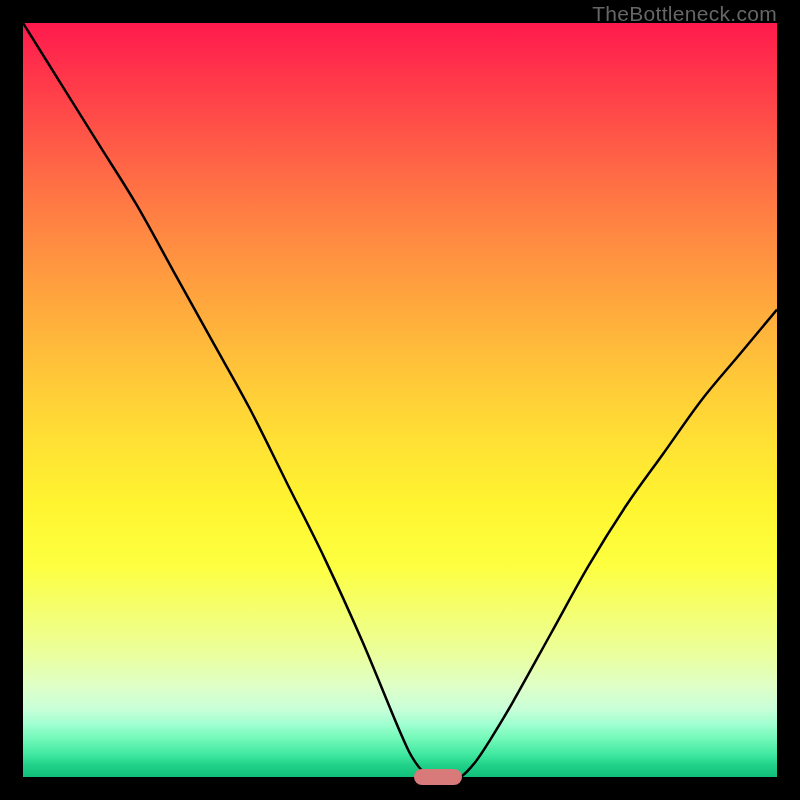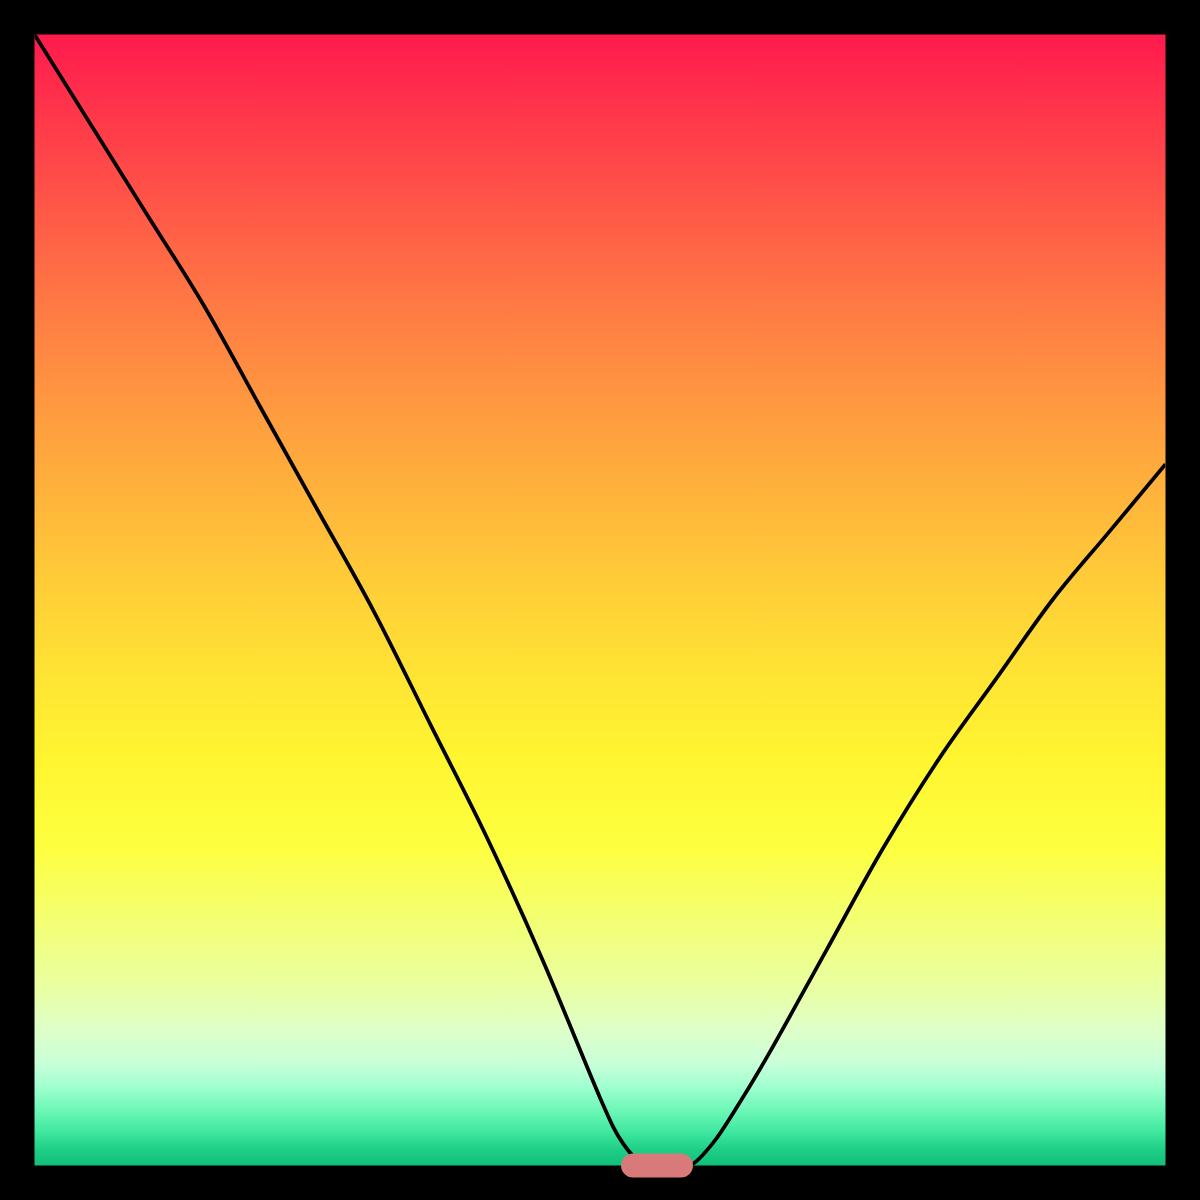--- a/index.html
+++ b/index.html
@@ -78,13 +78,14 @@
 
 <div class="frame">
   <div class="plot-area"></div>
 
   <svg class="curve" viewBox="0 0 754 754" preserveAspectRatio="none">
     <path id="curve-path" d="M 0 0 C 6.283333333333334 10.053333333333322, 25.133333333333333 40.21333333333327, 37.7 60.319999999999936 C 50.26666666666667 80.4266666666666, 62.83333333333334 100.5333333333333, 75.4 120.63999999999999 C 87.96666666666667 140.74666666666667, 100.53333333333333 159.5966666666667, 113.1 180.96000000000004 C 125.66666666666666 202.32333333333338, 138.23333333333335 226.2, 150.8 248.82 C 163.36666666666667 271.44, 175.93333333333334 294.06, 188.5 316.68 C 201.06666666666666 339.3, 213.63333333333333 360.66333333333336, 226.2 384.54 C 238.76666666666665 408.4166666666667, 251.33333333333331 434.8066666666667, 263.9 459.94 C 276.46666666666664 485.0733333333333, 289.03333333333336 508.95000000000005, 301.6 535.34 C 314.1666666666667 561.73, 326.73333333333335 589.3766666666667, 339.3 618.28 C 351.8666666666667 647.1833333333333, 368.2033333333333 688.6533333333333, 377 708.76 C 385.7966666666667 728.8666666666667, 387.0533333333334 731.38, 392.08000000000004 738.92 C 397.1066666666667 746.4599999999999, 402.1333333333333 751.4866666666667, 407.16 754 C 412.1866666666667 756.5133333333333, 417.2133333333334 754, 422.24000000000007 754 C 427.2666666666667 754, 432.29333333333335 756.5133333333333, 437.32 754 C 442.34666666666664 751.4866666666667, 447.37333333333333 745.2033333333333, 452.4 738.92 C 457.4266666666666 732.6366666666667, 461.19666666666666 726.3533333333332, 467.48 716.3 C 473.7633333333334 706.2466666666667, 480.0466666666667 696.1933333333334, 490.1 678.6 C 500.15333333333336 661.0066666666667, 515.2333333333333 633.36, 527.8 610.74 C 540.3666666666666 588.12, 552.9333333333333 564.2433333333333, 565.5 542.88 C 578.0666666666667 521.5166666666667, 590.6333333333334 501.40999999999997, 603.2 482.56 C 615.7666666666667 463.71000000000004, 628.3333333333333 447.37333333333333, 640.9 429.78000000000003 C 653.4666666666667 412.1866666666667, 666.0333333333333 393.3366666666667, 678.6 377 C 691.1666666666667 360.6633333333333, 703.7333333333333 346.8399999999999, 716.3 331.75999999999993 C 728.8666666666666 316.67999999999995, 747.7166666666667 294.05999999999995, 754 286.52" stroke="#000" stroke-width="2.5" fill="none"></path>
   </svg>
 
   <div class="marker" id="marker" style="left: 437.7px; top: 777px; background: rgb(216, 122, 122);"></div>
 
+  <div class="watermark">TheBottleneck.com</div>
 </div>
 
 </body></html>

